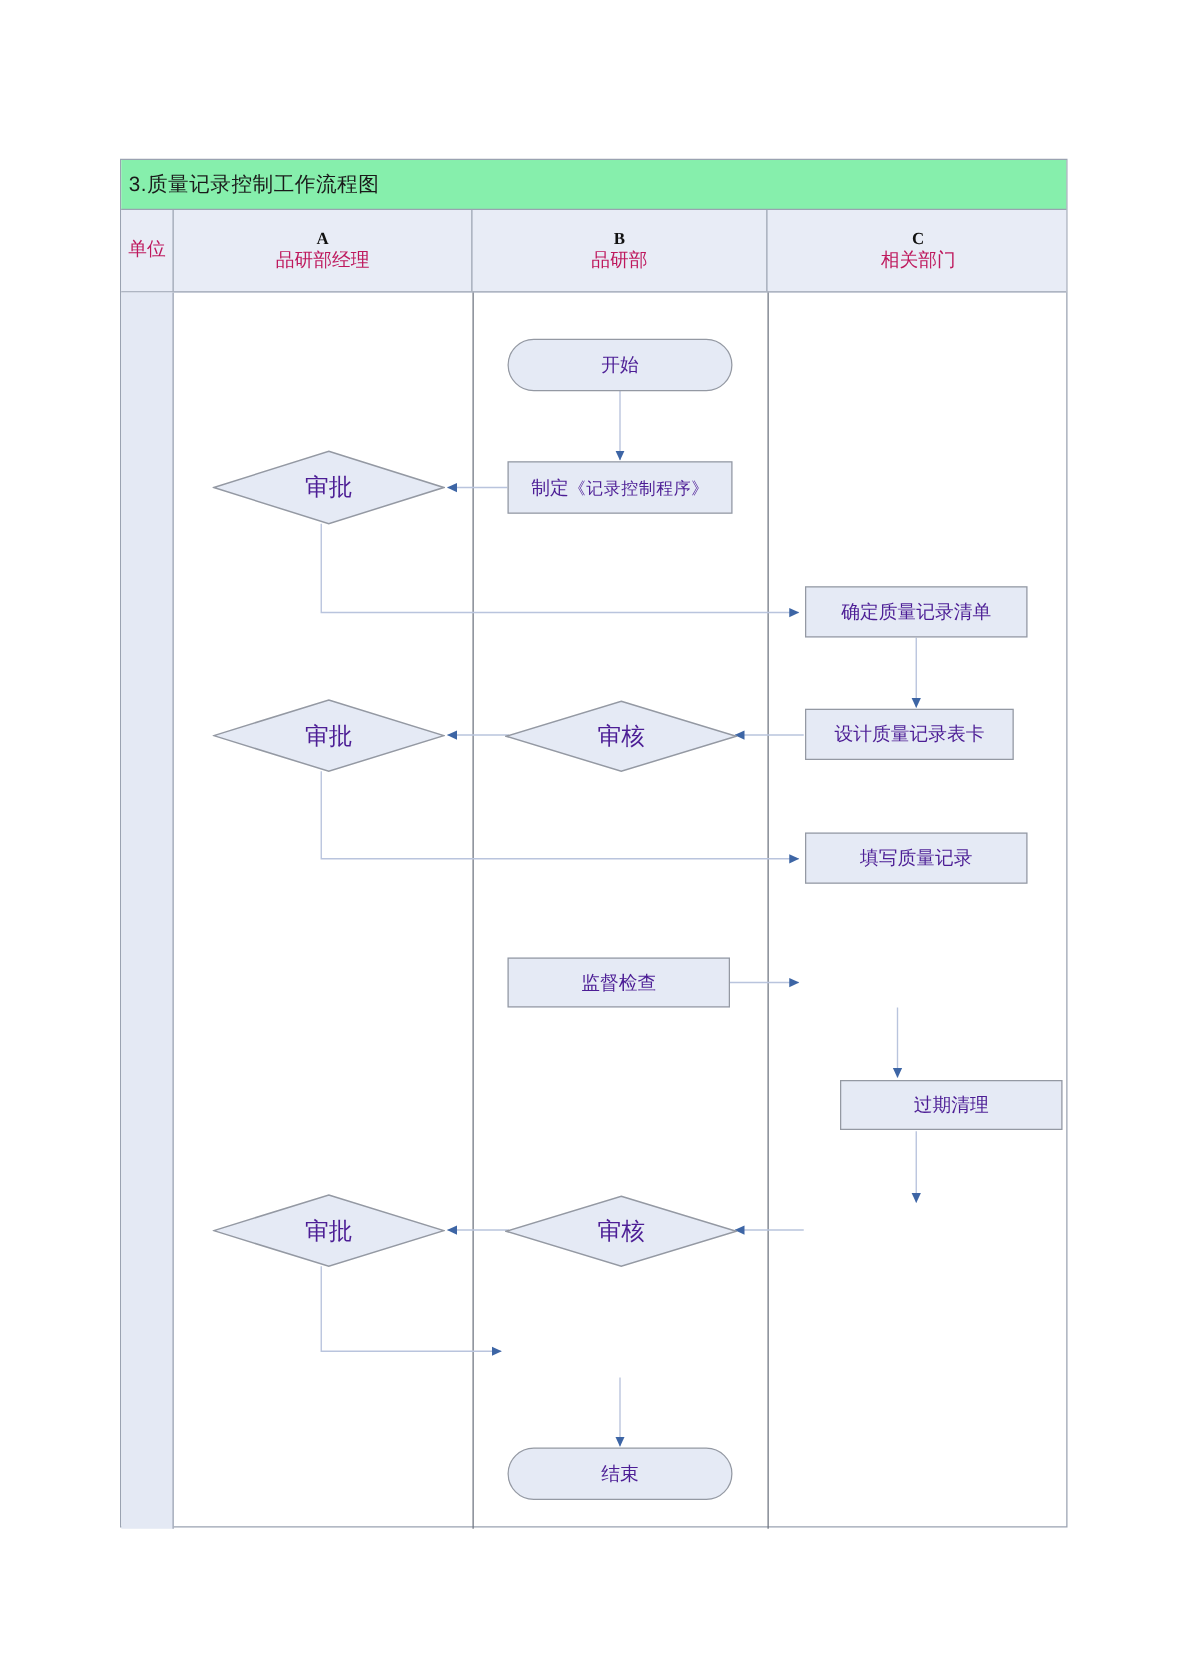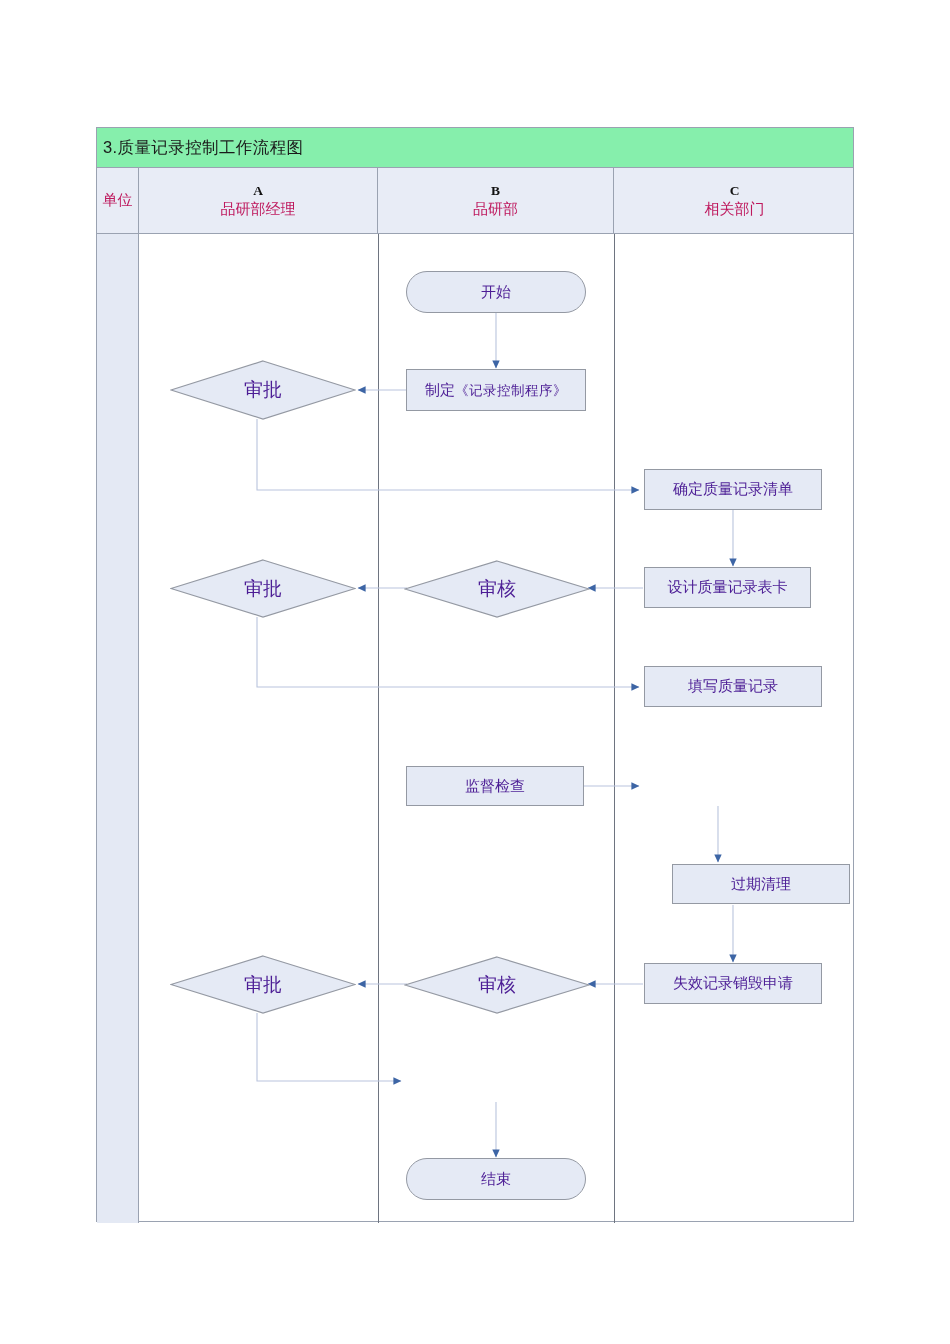--- a/index.html
+++ b/index.html
@@ -287,23 +287,20 @@
 
   <div class="node node-process" style="left:406px; top:766px; width:178px; height:40px;">
     <span>监督检查</span>
   </div>
 
 
   <div class="node node-process" style="left:644px; top:864px; width:178px; height:40px;margin-left:28px;">
     <span>过期清理</span>
   </div>
 
-  <div class="node node-process" style="left:644px; top:963px; width:178px; height:41px;">
-    <span>失效记录销毁申请</span>
-  </div>
 
   <div class="node node-decision" style="left:404px; top:956px; width:186px; height:58px;">
     <svg class="dia-svg" viewBox="0 0 186 58" preserveAspectRatio="none">
       <polygon points="93,1 185,29 93,57 1,29" fill="#e5eaf5" stroke="#9499a3" stroke-width="1.2"></polygon>
     </svg>
     <span class="dia-label">审核</span>
   </div>
 
   <div class="node node-decision" style="left:170px; top:955px; width:186px; height:59px;">
     <svg class="dia-svg" viewBox="0 0 186 59" preserveAspectRatio="none">

